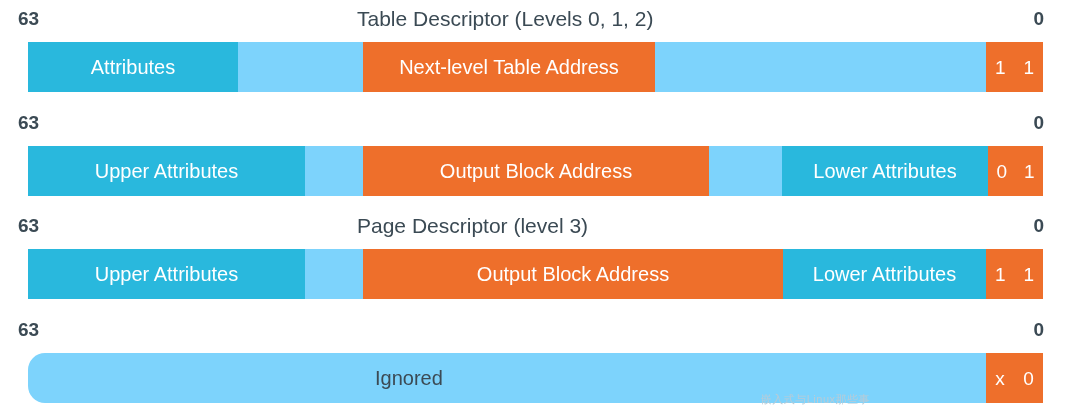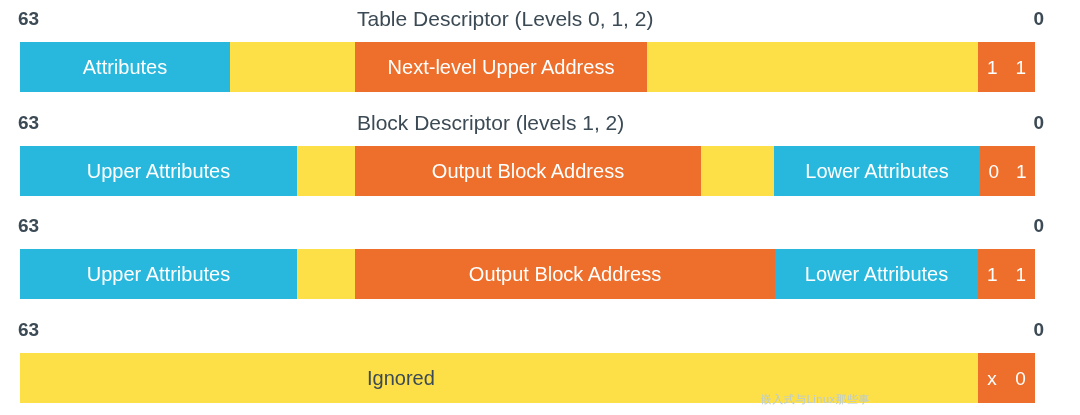--- a/index.html
+++ b/index.html
@@ -51,24 +51,25 @@
     top: 0;
     font-size: 21px;
     color: #3b4a54;
     line-height: 30px;
     white-space: nowrap;
   }
 
   
   .track {
     position: absolute;
-    left: 20px;
+    left: 28px;
     width: 1015px;
     height: 50px;
-    background: #fde047;
+    background: #7dd3fc;
+    border-radius: 17px;
   }
 
   .field {
     position: absolute;
     top: 0;
     height: 50px;
     display: flex;
     align-items: center;
     box-sizing: border-box;
   }
@@ -132,33 +133,32 @@
     <div class="row-header">
       <div class="bit-hi">63</div>
       <div class="row-title">Table Descriptor (Levels 0, 1, 2)</div>
       <div class="bit-lo">0</div>
     </div>
     <div class="track" style="top:38px;">
       <div class="field cyan" style="left:0px; width:210px;">
         <span class="field-label">Attributes</span>
       </div>
       <div class="field orange" style="left:335px; width:292px;">
-        <span class="field-label">Next-level Upper Address</span>
+        <span class="field-label">Next-level Table Address</span>
       </div>
       <div class="bits" style="left:958px; width:57px;">
         <span>1</span>
         <span>1</span>
       </div>
     </div>
   </div>
 
   <div class="row" style="top:108px;">
     <div class="row-header">
       <div class="bit-hi">63</div>
-      <div class="row-title">Block Descriptor (levels 1, 2)</div>
       <div class="bit-lo">0</div>
     </div>
     <div class="track" style="top:38px;">
       <div class="field cyan" style="left:0px; width:277px;">
         <span class="field-label">Upper Attributes</span>
       </div>
       <div class="field orange" style="left:335px; width:346px;">
         <span class="field-label">Output Block Address</span>
       </div>
       <div class="field cyan" style="left:754px; width:206px;">
@@ -167,20 +167,21 @@
       <div class="bits" style="left:960px; width:55px;">
         <span>0</span>
         <span>1</span>
       </div>
     </div>
   </div>
 
   <div class="row" style="top:211px;">
     <div class="row-header">
       <div class="bit-hi">63</div>
+      <div class="row-title">Page Descriptor (level 3)</div>
       <div class="bit-lo">0</div>
     </div>
     <div class="track" style="top:38px;">
       <div class="field cyan" style="left:0px; width:277px;">
         <span class="field-label">Upper Attributes</span>
       </div>
       <div class="field orange" style="left:335px; width:420px;">
         <span class="field-label">Output Block Address</span>
       </div>
       <div class="field cyan" style="left:755px; width:203px;">

